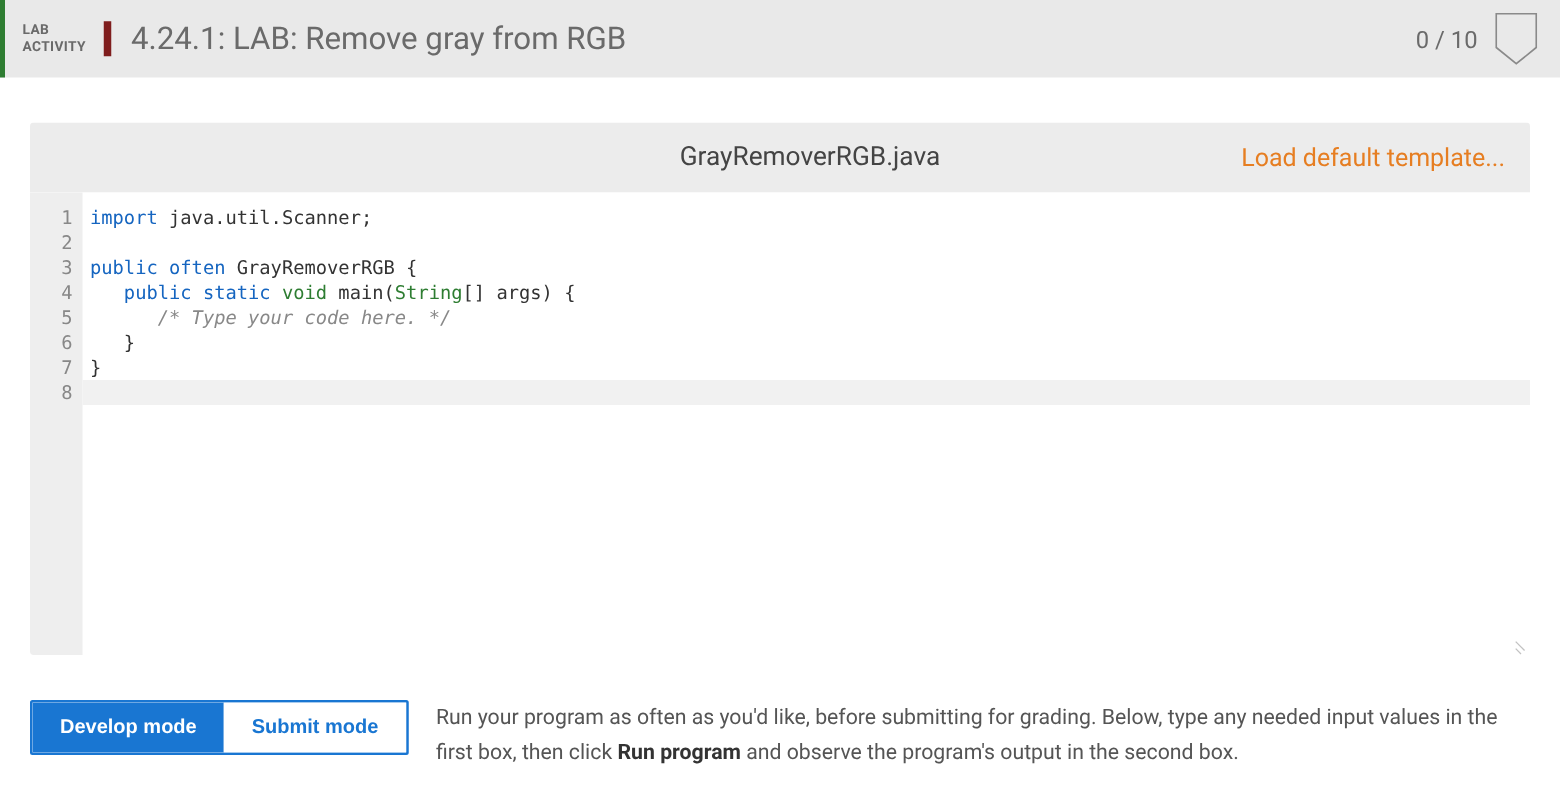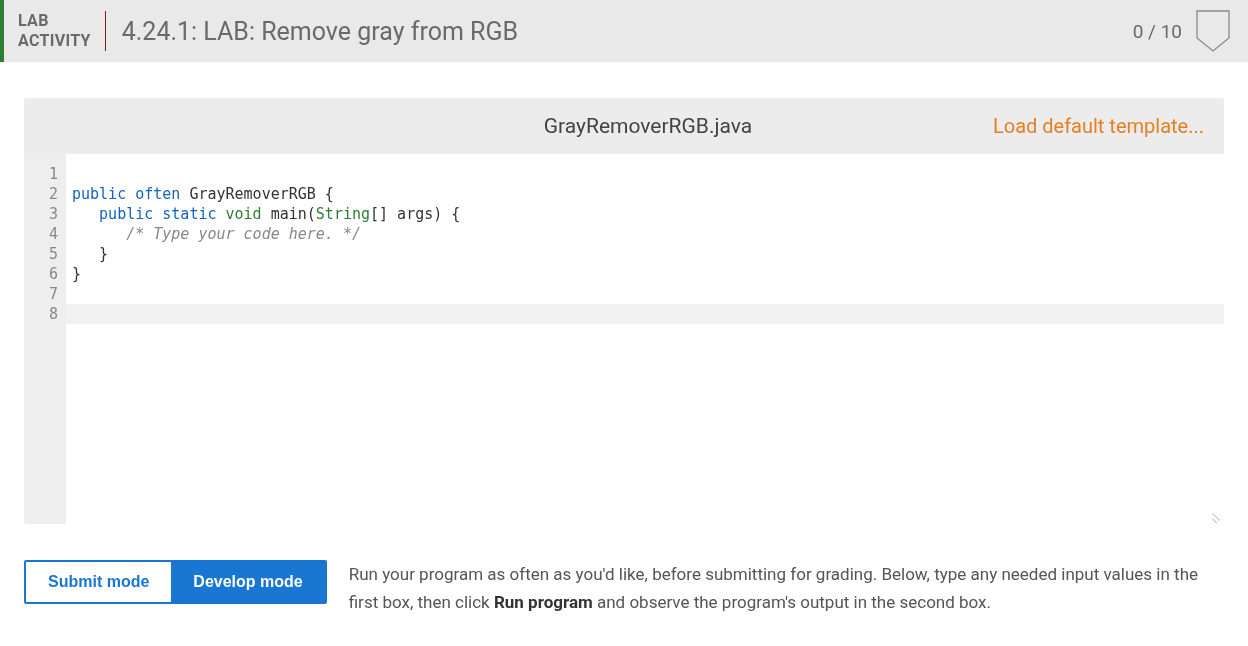--- a/index.html
+++ b/index.html
@@ -13,27 +13,27 @@
   }
   .top-bar {
     display: flex;
     align-items: center;
     background: #e9e9e9;
     border-left: 4px solid #2e7d32;
     height: 62px;
     padding: 0 18px 0 14px;
   }
   .activity-label {
-    font-size: 16px;
+    font-size: 11px;
     font-weight: 700;
     color: #6a6a6a;
     line-height: 1.25;
     letter-spacing: 0.3px;
     padding-right: 14px;
-    border-right: 1px solid #7f1d1d;
+    border-right: 6px solid #7f1d1d;
     margin-right: 16px;
   }
   .activity-title {
     font-size: 25px;
     color: #6a6a6a;
     flex: 1;
     font-weight: 400;
   }
   .score {
     font-size: 19px;
@@ -190,33 +190,34 @@
         <div>3</div>
         <div>4</div>
         <div>5</div>
         <div>6</div>
         <div>7</div>
         <div>8</div>
       </div>
     <div class="code" id="code">
 
     <div class="hl-line" style="top: 150px;"></div>
+        <div class="line li"><span class="kw-blue">import</span><span class="plain"> java.util.Scanner;</span></div>
         <div class="line li"></div>
         <div class="line li"><span class="kw-blue">public</span><span class="plain"> </span><span class="kw-blue">often</span><span class="plain"> </span><span class="plain">GrayRemoverRGB</span><span class="plain"> {</span></div>
         <div class="line li"><span class="plain">   </span><span class="kw-blue">public</span><span class="plain"> </span><span class="kw-blue">static</span><span class="plain"> </span><span class="kw-green">void</span><span class="plain"> main(</span><span class="kw-type">String</span><span class="plain">[] args) {</span></div>
         <div class="line li"><span class="plain">      </span><span class="comment">/* Type your code here. */</span></div>
         <div class="line li"><span class="plain">   }</span></div>
         <div class="line li"><span class="plain">}</span></div>
         <div class="line li"></div>
       </div>
     <div class="resize-handle"></div>
   </div>
 </div>
 
 <div class="bottom-row">
   <div class="mode-toggle">
+    <button class="mode-btn active" id="develop-btn">Develop mode</button>
     <button class="mode-btn" id="submit-btn">Submit mode</button>
-    <button class="mode-btn active" id="develop-btn">Develop mode</button>
   </div>
   <div class="instructions">
     <span>Run your program as often as you'd like, before submitting for grading. Below, type any needed input values in the first box, then click </span><strong>Run program</strong><span> and observe the program's output in the second box.</span>
   </div>
 </div>
 
 </body></html>

